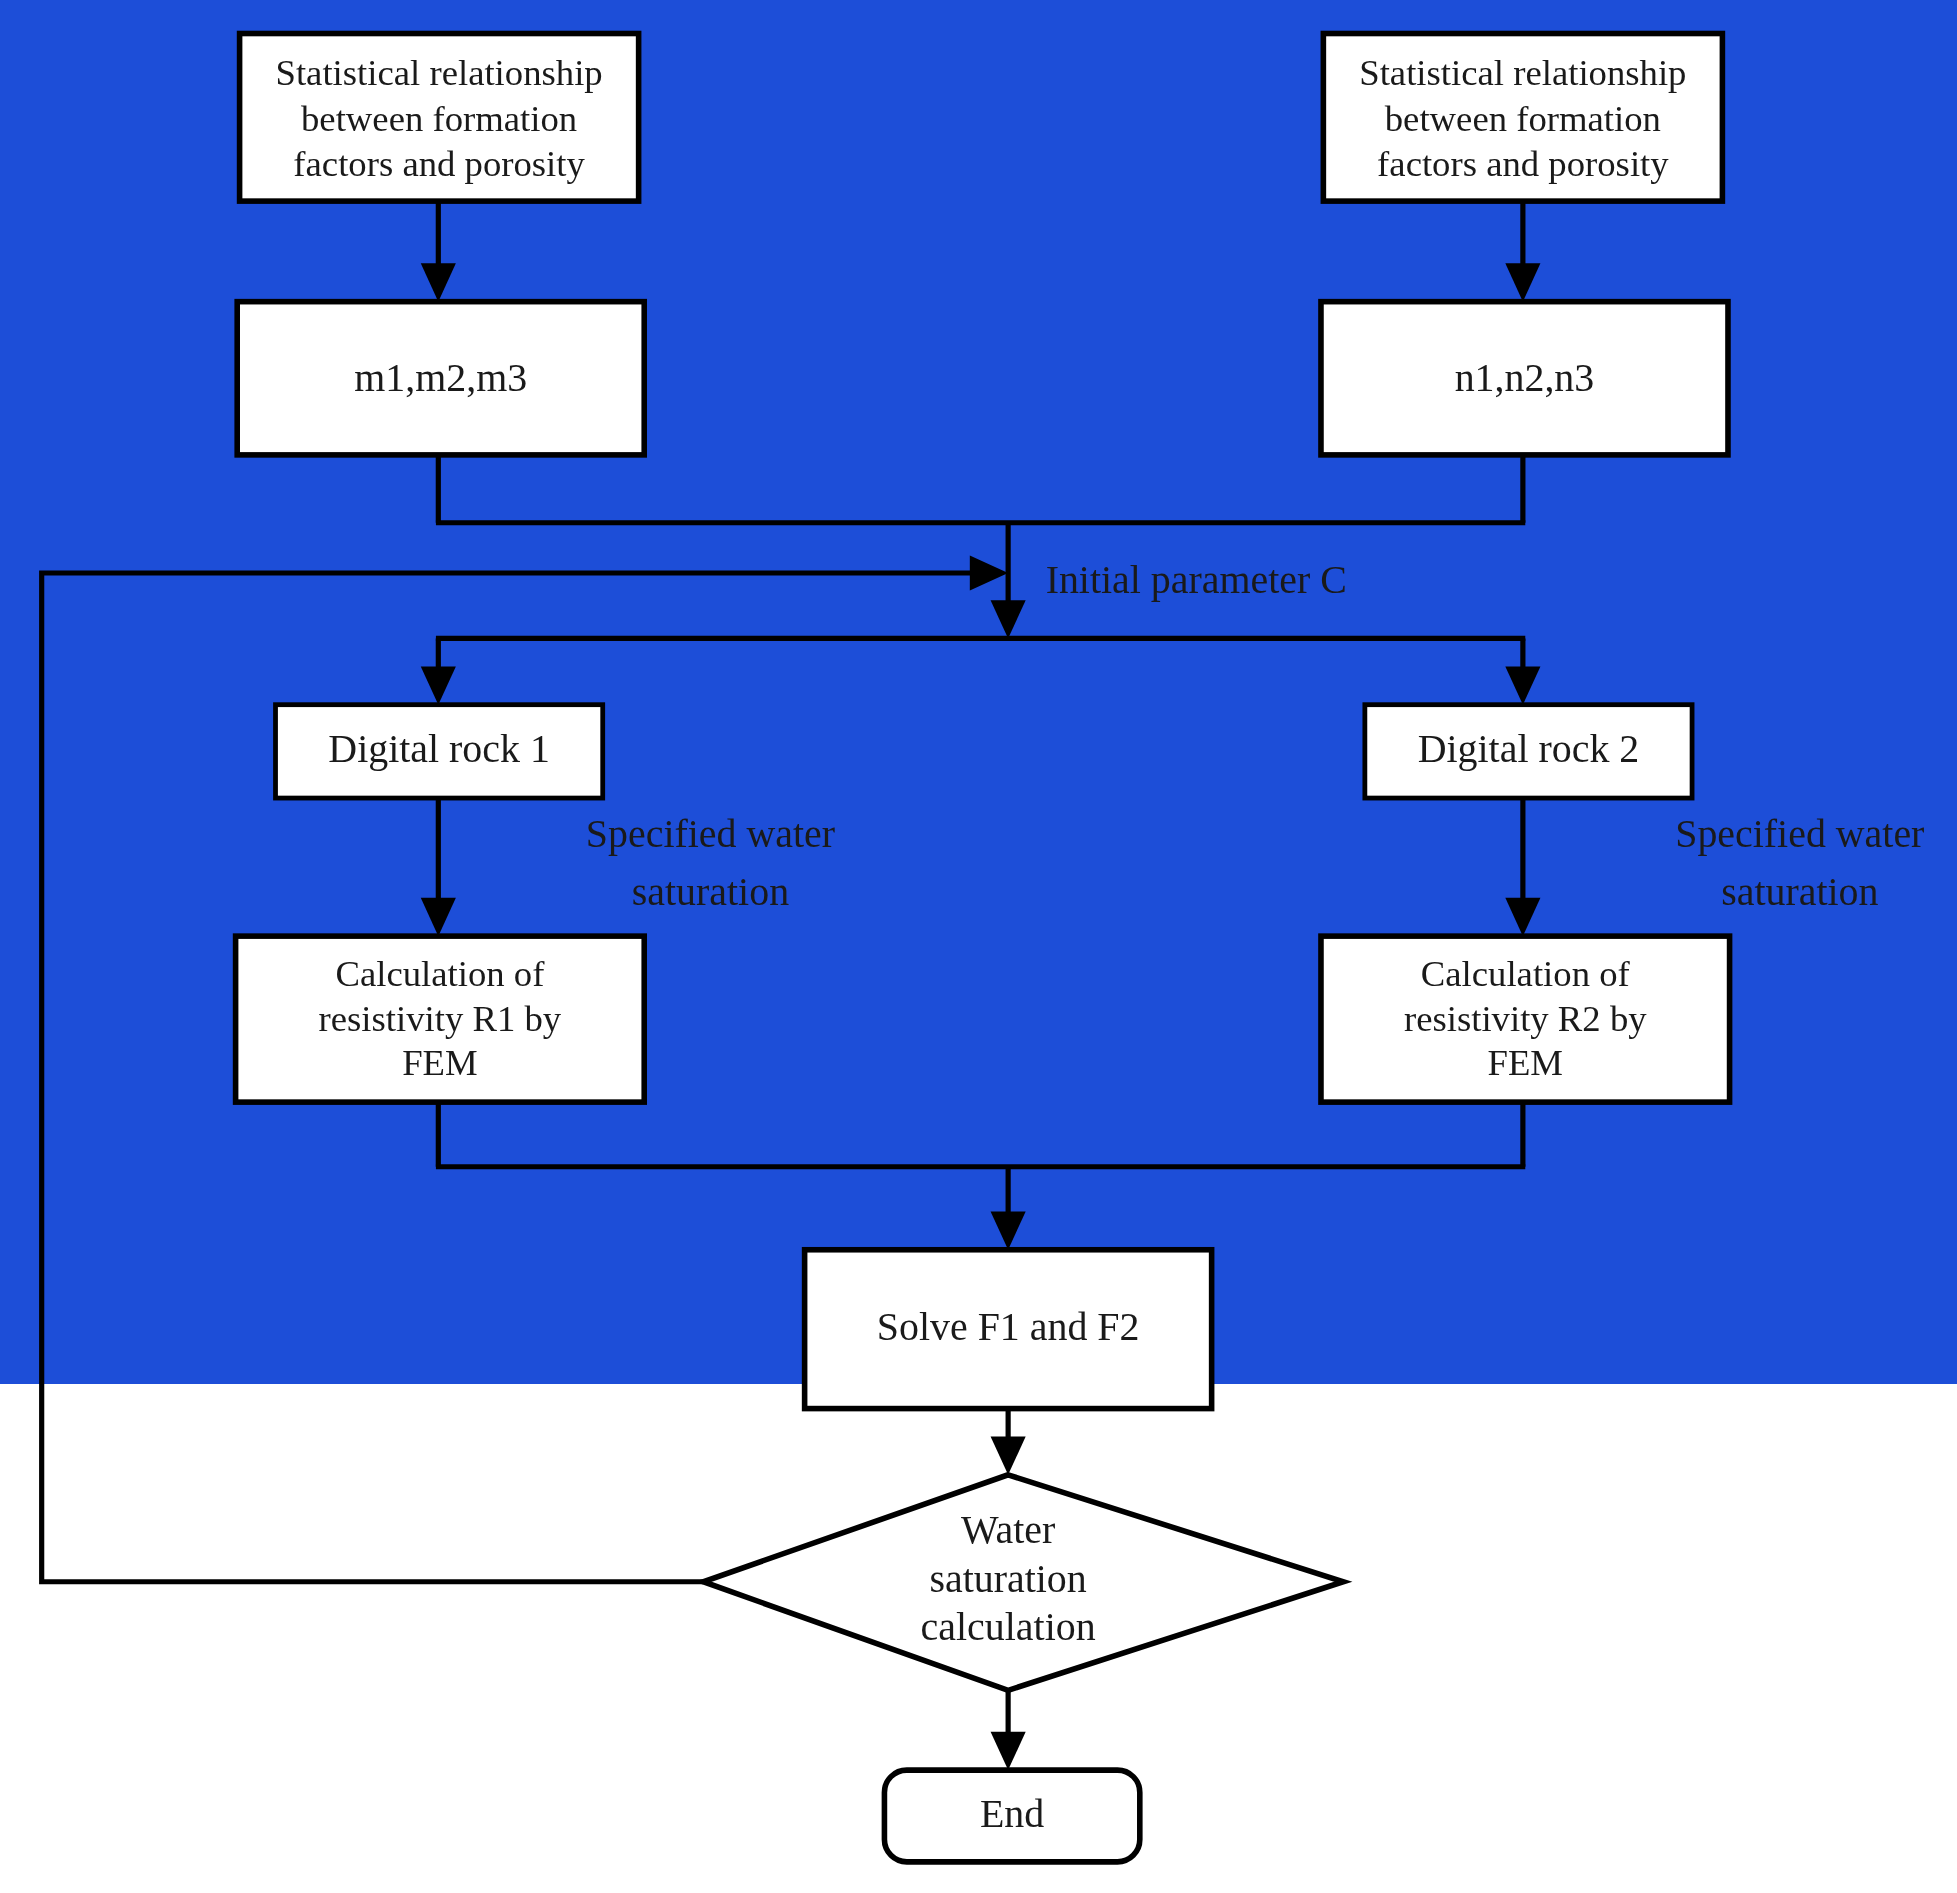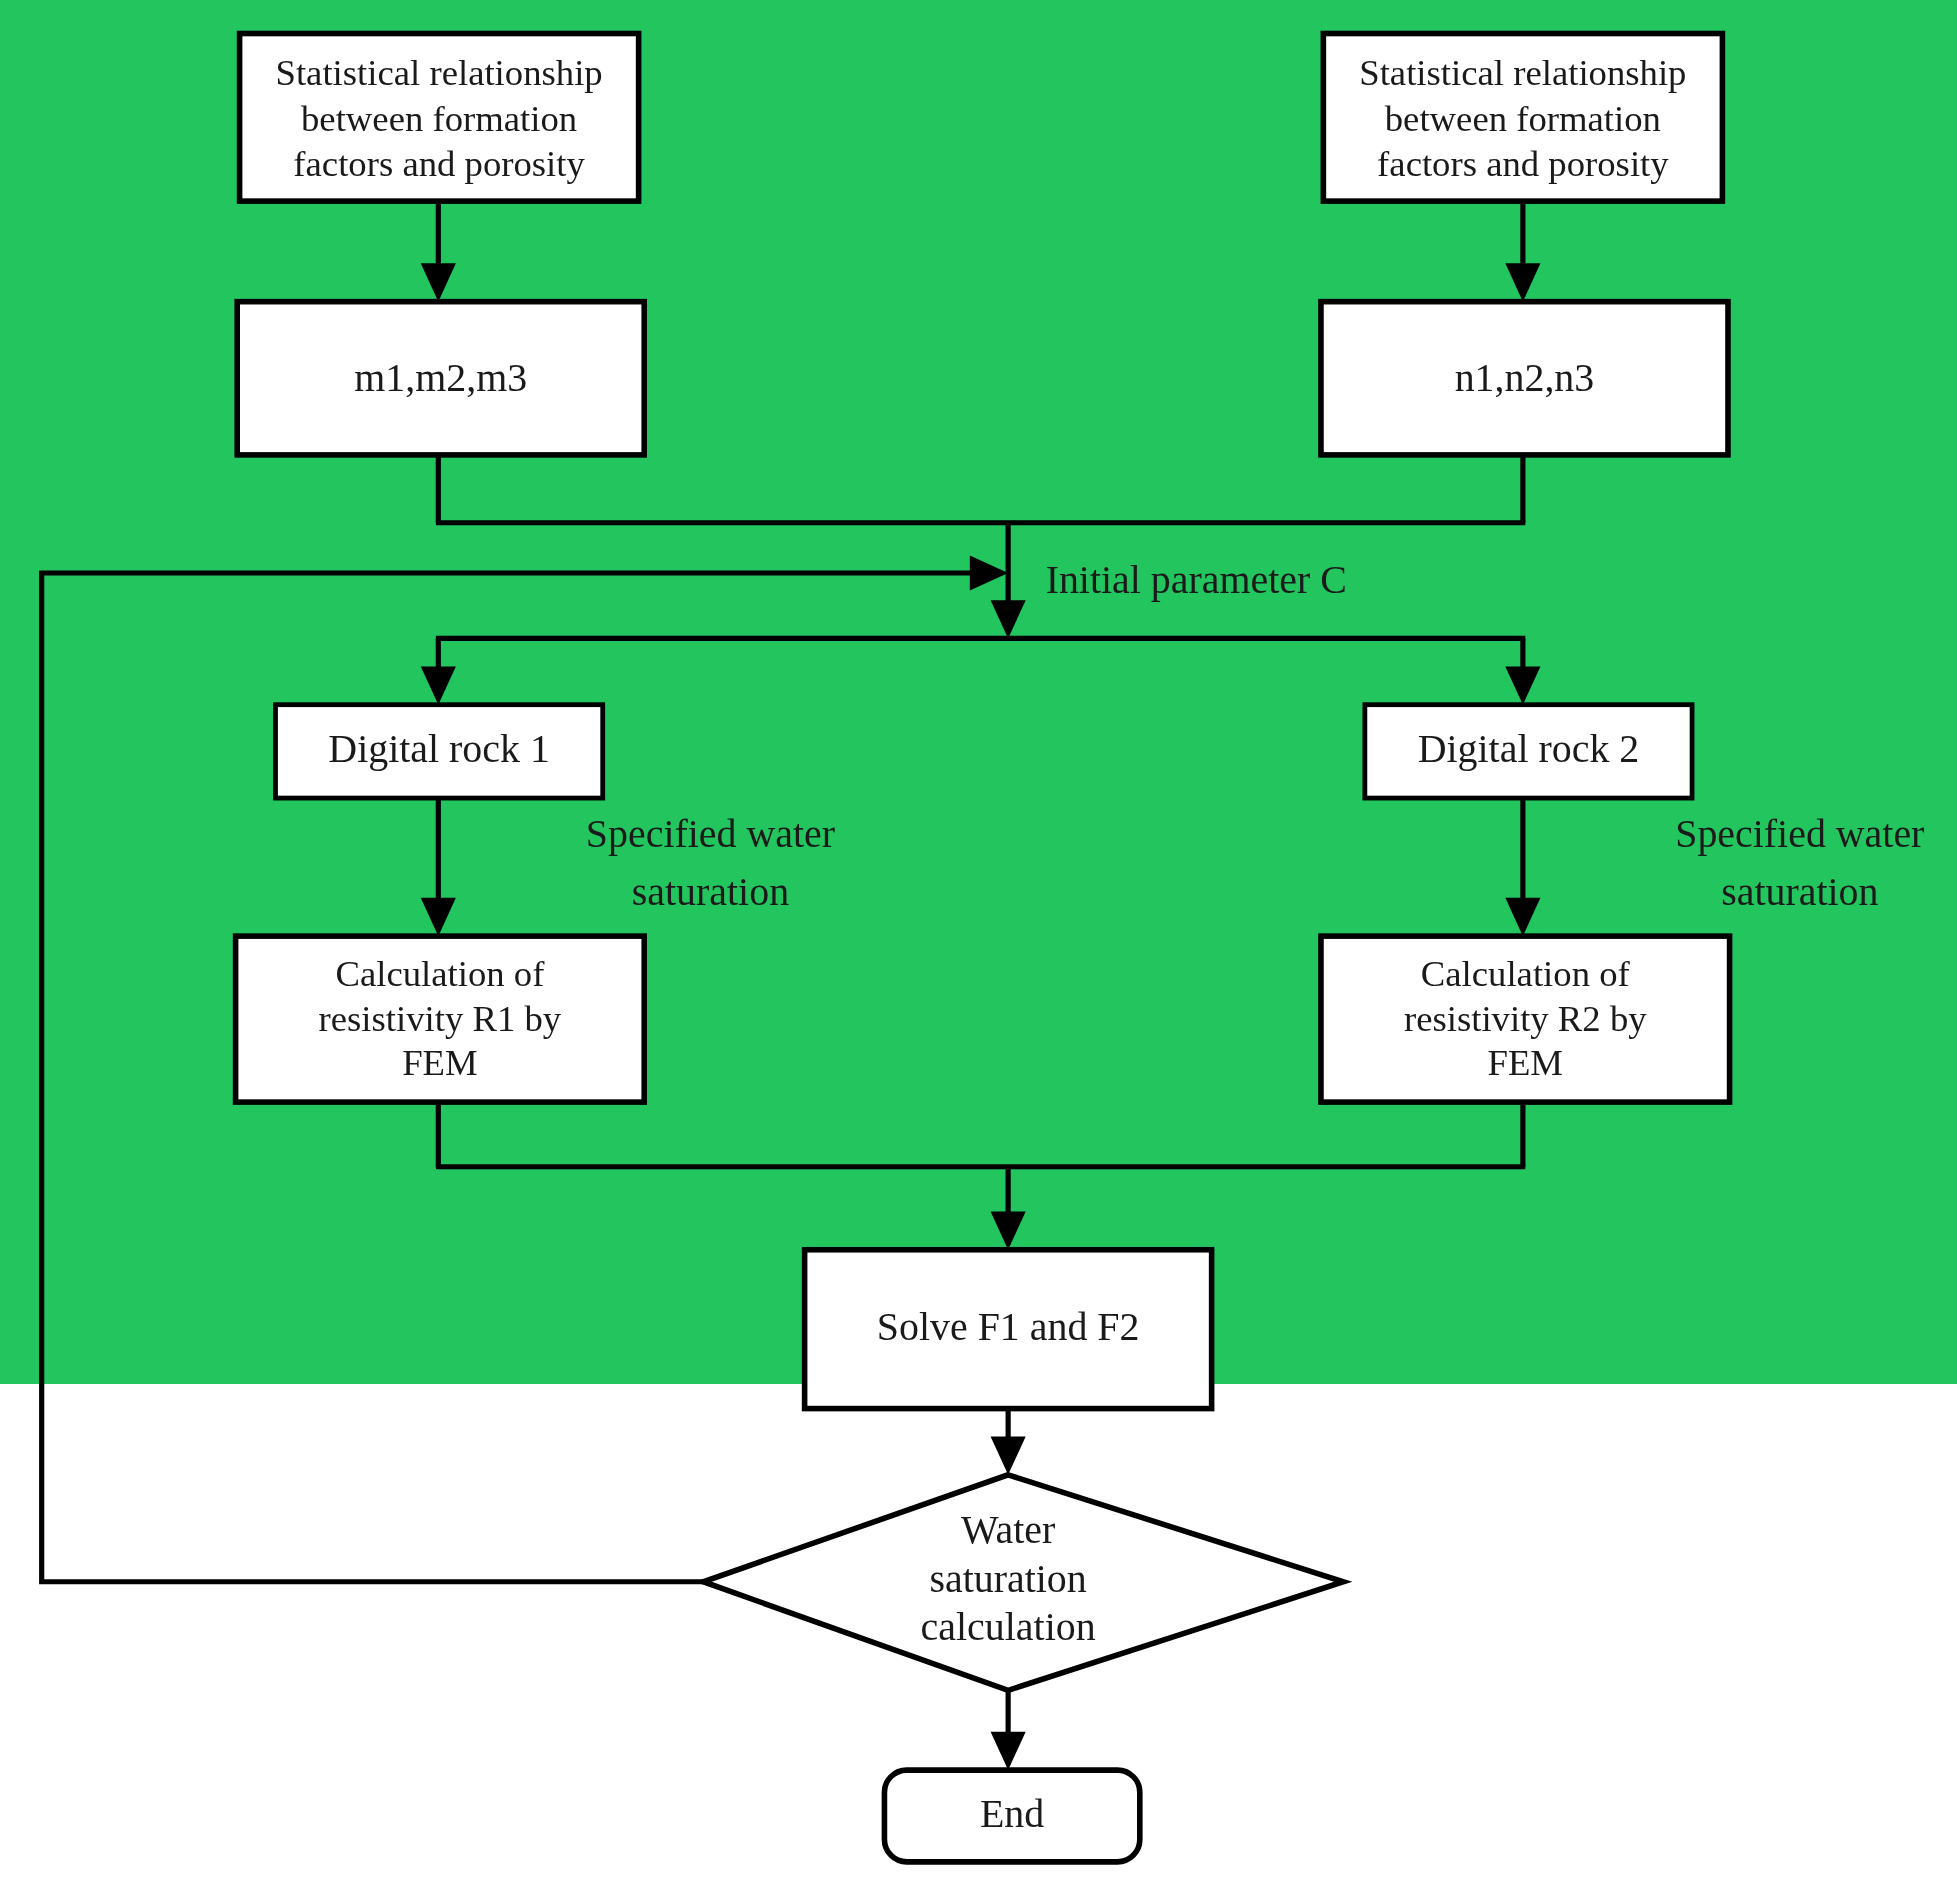--- a/index.html
+++ b/index.html
@@ -10,21 +10,21 @@
   body {
     width: 1958px;
     height: 1893px;
     font-family: "Liberation Serif", "DejaVu Serif", serif;
     overflow: hidden;
   }
   #flowchart-root {
     position: relative;
     width: 1958px;
     height: 1384px;
-    background: #22c55e;
+    background: #1d4ed8;
   }
   svg.chart-canvas {
     position: absolute;
     top: 0;
     left: 0;
     width: 1958px;
     height: 1893px;
     display: block;
   }
   .node-shape {

